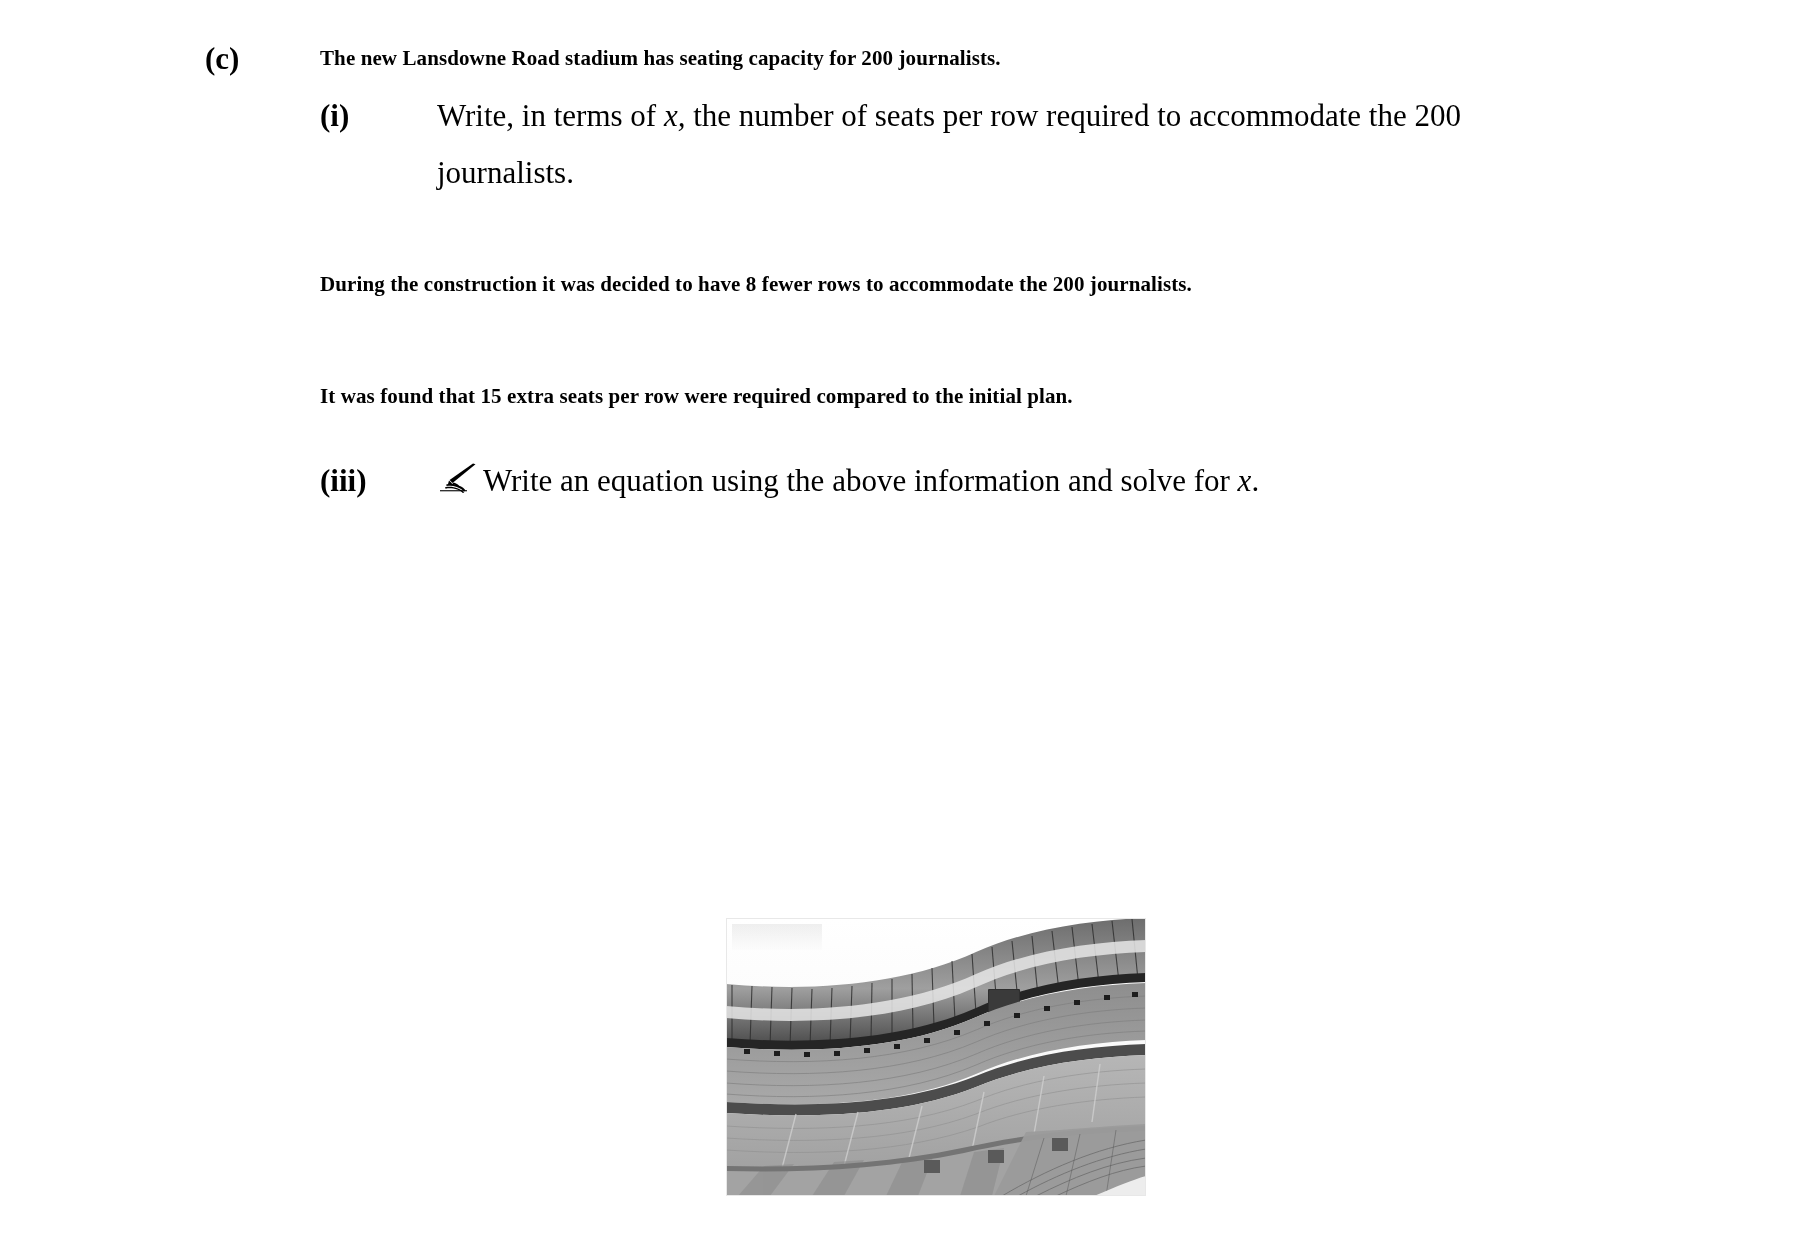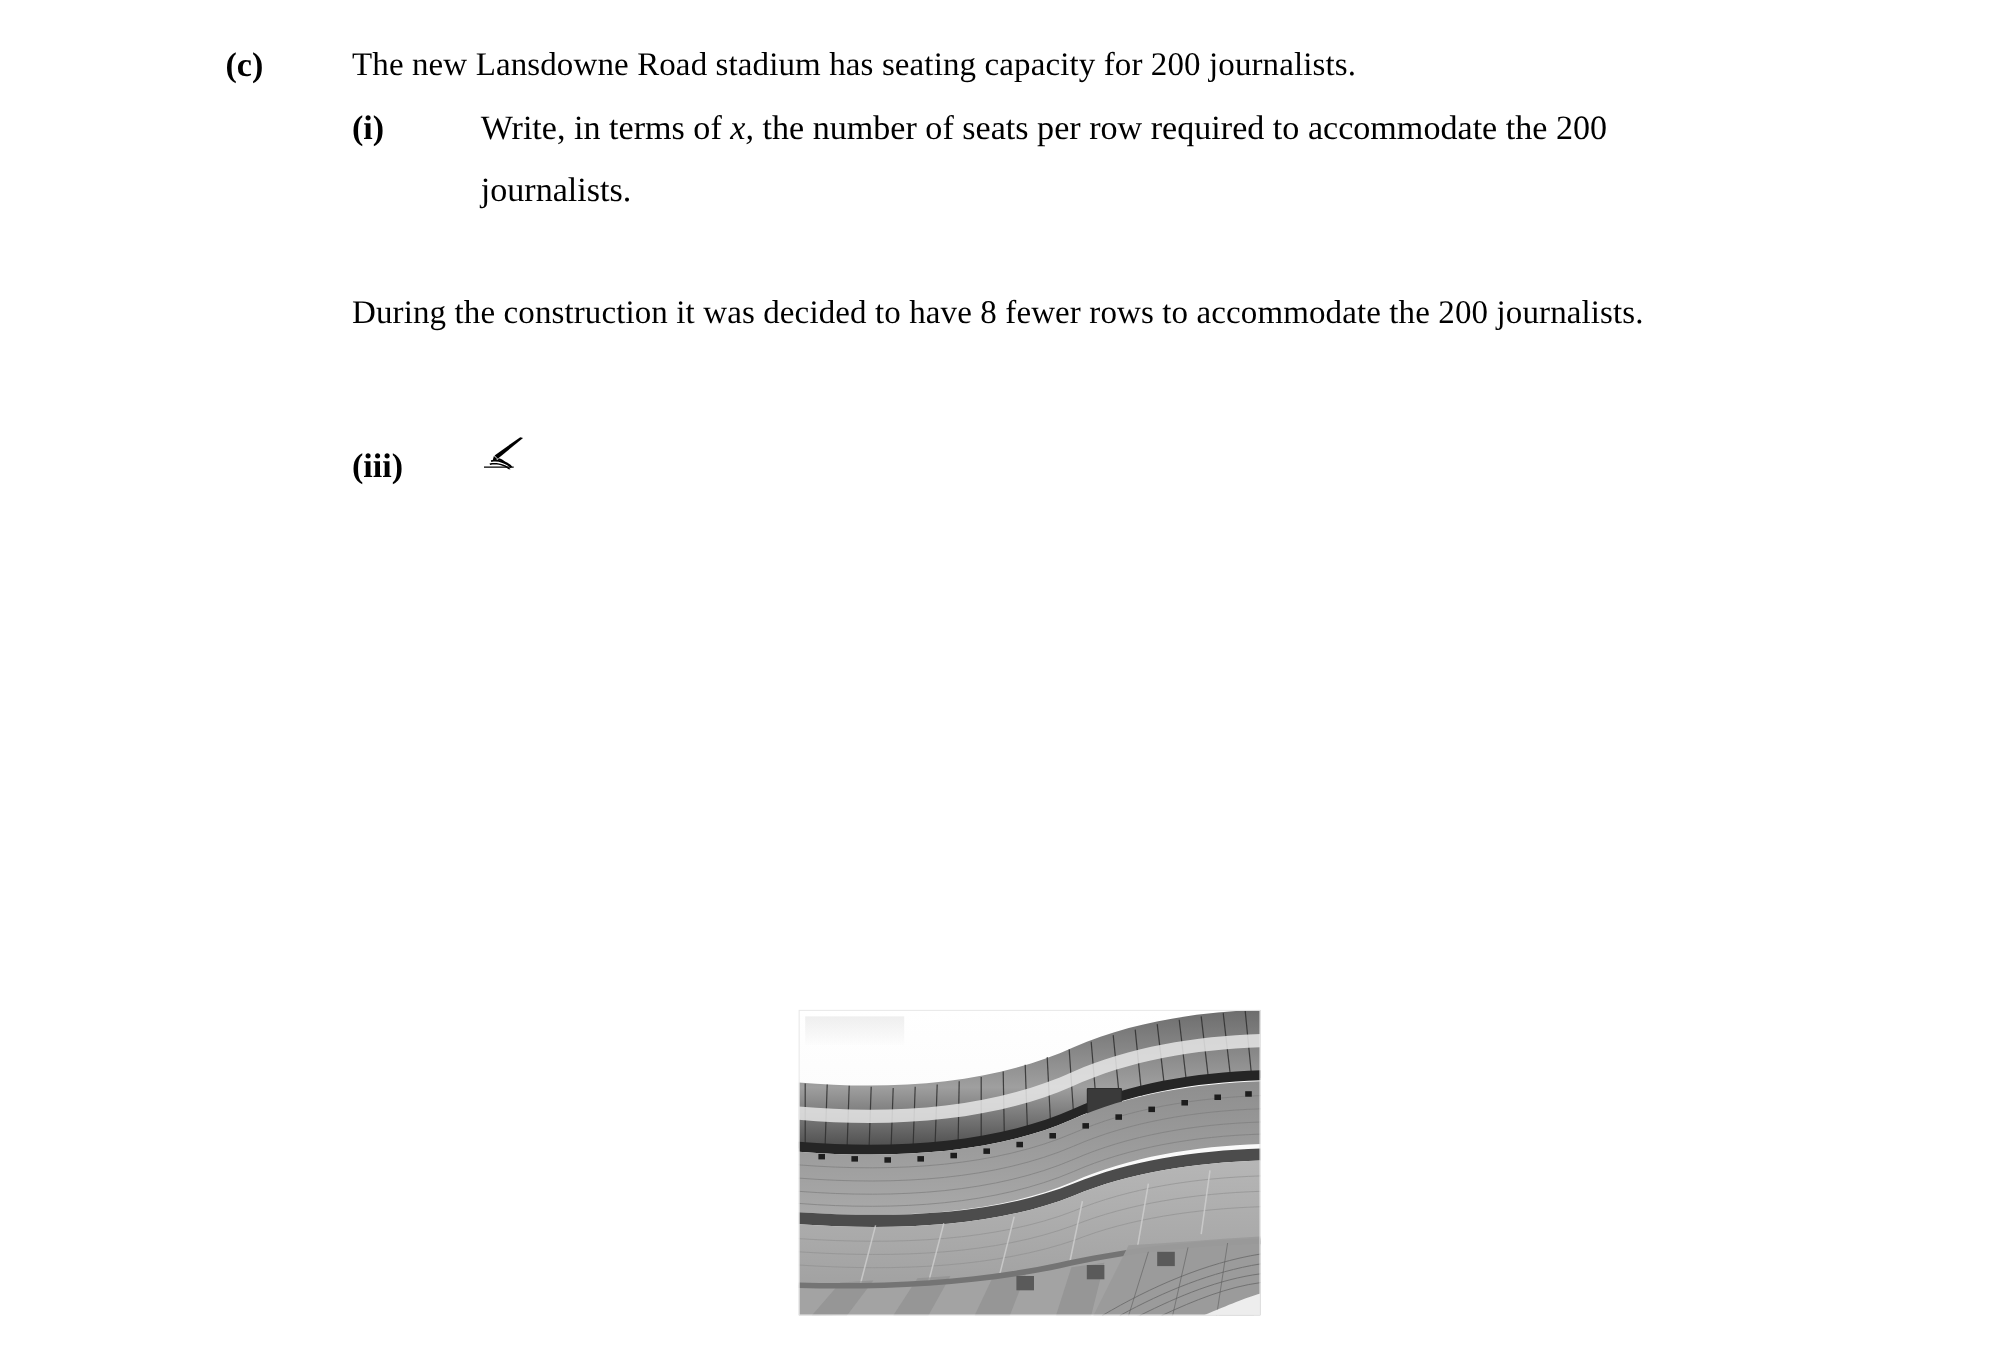--- a/index.html
+++ b/index.html
@@ -42,23 +42,24 @@
     line-height: 57px;
     width: 115px;
     flex: 0 0 115px;
   }
 
   .body-col {
     flex: 1 1 auto;
   }
 
   .para {
-    font-size: 30px;
+    font-size: 21px;
     line-height: 57px;
     letter-spacing: 0.1px;
+    font-weight: bold;
   }
 
   .sub-row {
     display: flex;
     align-items: flex-start;
     font-size: 31px;
     line-height: 57px;
   }
   .sub-label {
     font-weight: bold;
@@ -129,20 +130,21 @@
           </div>
         </div>
 
         <div class="gap-md"></div>
 
         <div class="para">During the construction it was decided to have 8 fewer rows to accommodate the 200 journalists.</div>
 
 
         <div class="gap-md"></div>
 
+        <div class="para">It was found that 15 extra seats per row were required compared to the initial plan.</div>
 
         <div class="gap-sm"></div>
 
         <div class="sub-row">
           <div class="sub-label">(iii)</div>
           <div class="sub-text indent-icon">
             <span class="pen-icon">
               <svg width="42" height="30" viewBox="0 0 42 30" xmlns="http://www.w3.org/2000/svg">
 
                 <path d="M38.5 1.2 L15.5 20.0 L12.6 17.0 L36.0 0.4 Z" fill="#000000"></path>
@@ -153,20 +155,21 @@
                          L27.0 28.4 C25.6 26.6 23.0 25.0 19.8 23.9 C16.2 22.6 12.4 22.3 9.6 23.1 Z" fill="#000000"></path>
                 <path d="M8.0 24.3 C12.0 23.4 17.0 23.9 21.0 25.5 C24.0 26.7 26.2 28.2 27.3 29.6
                          L25.8 29.9 C24.6 28.7 22.6 27.5 20.2 26.6 C16.6 25.3 12.2 24.9 8.6 25.7 Z" fill="#000000"></path>
 
                 <path d="M3.0 27.2 L30.0 27.2 L30.0 28.3 L3.0 28.3 Z" fill="#000000"></path>
 
                 <path d="M16.4 19.6 C18.6 20.2 20.6 21.3 22.0 22.6 L20.6 23.4
                          C19.4 22.3 17.6 21.4 15.6 20.9 Z" fill="#000000"></path>
               </svg>
             </span>
+            <span><span>Write an equation using the above information and solve for </span><span class="var">x</span><span>.</span></span>
           </div>
         </div>
 
       </div>
     </div>
   </div>
 
   <div class="photo-wrap">
     <svg width="420" height="278" viewBox="0 0 420 278" xmlns="http://www.w3.org/2000/svg">
       <defs>

